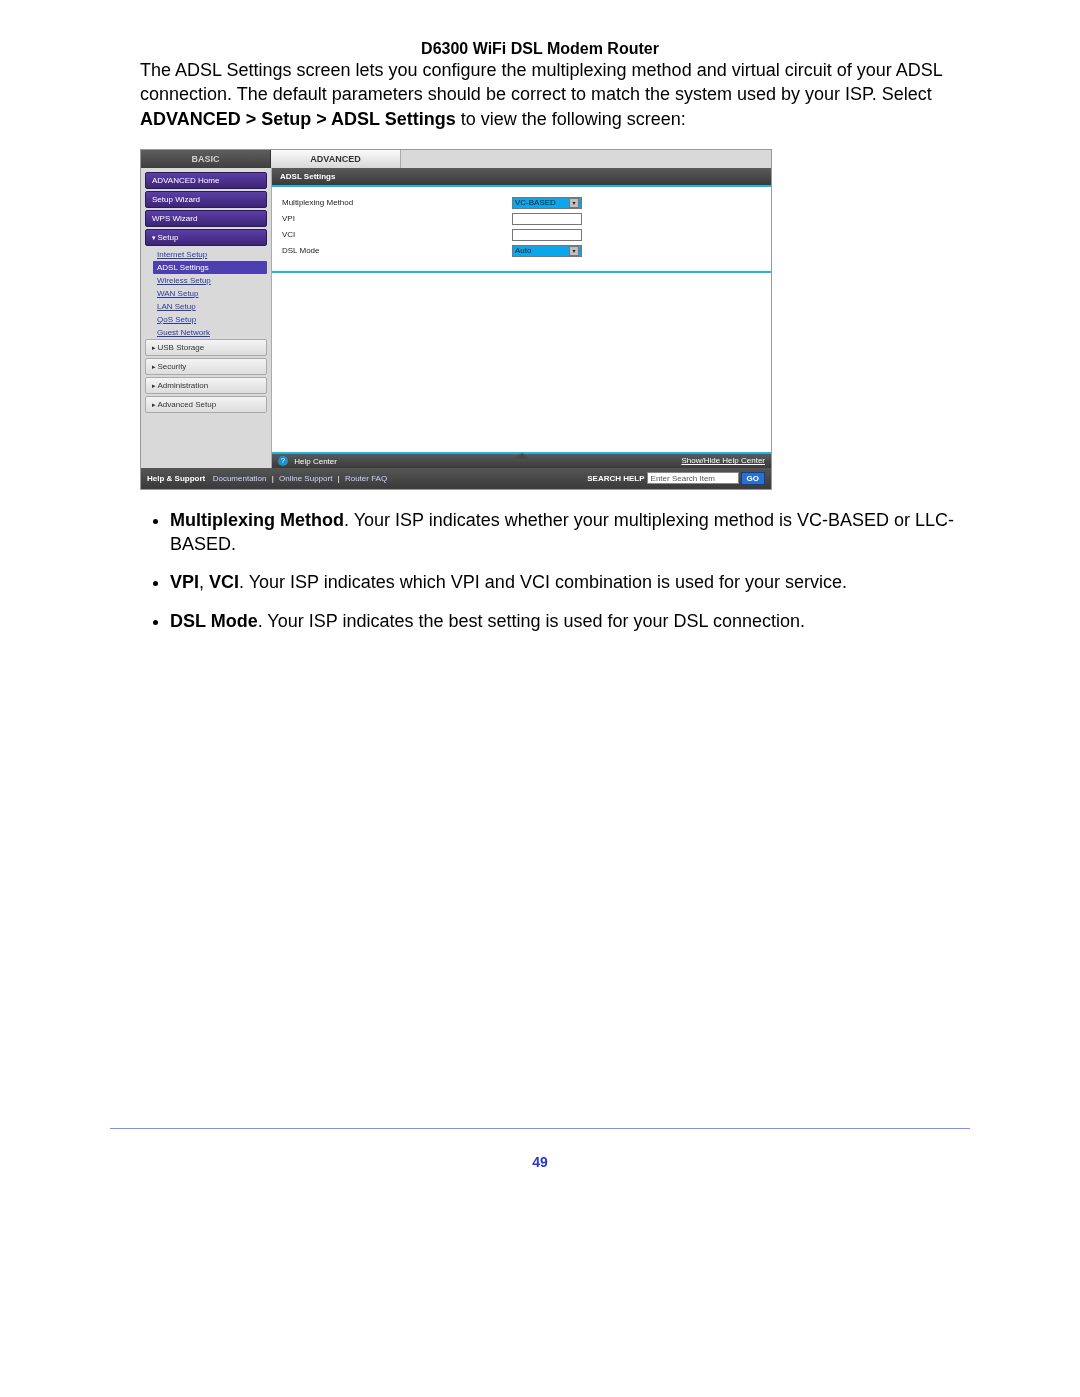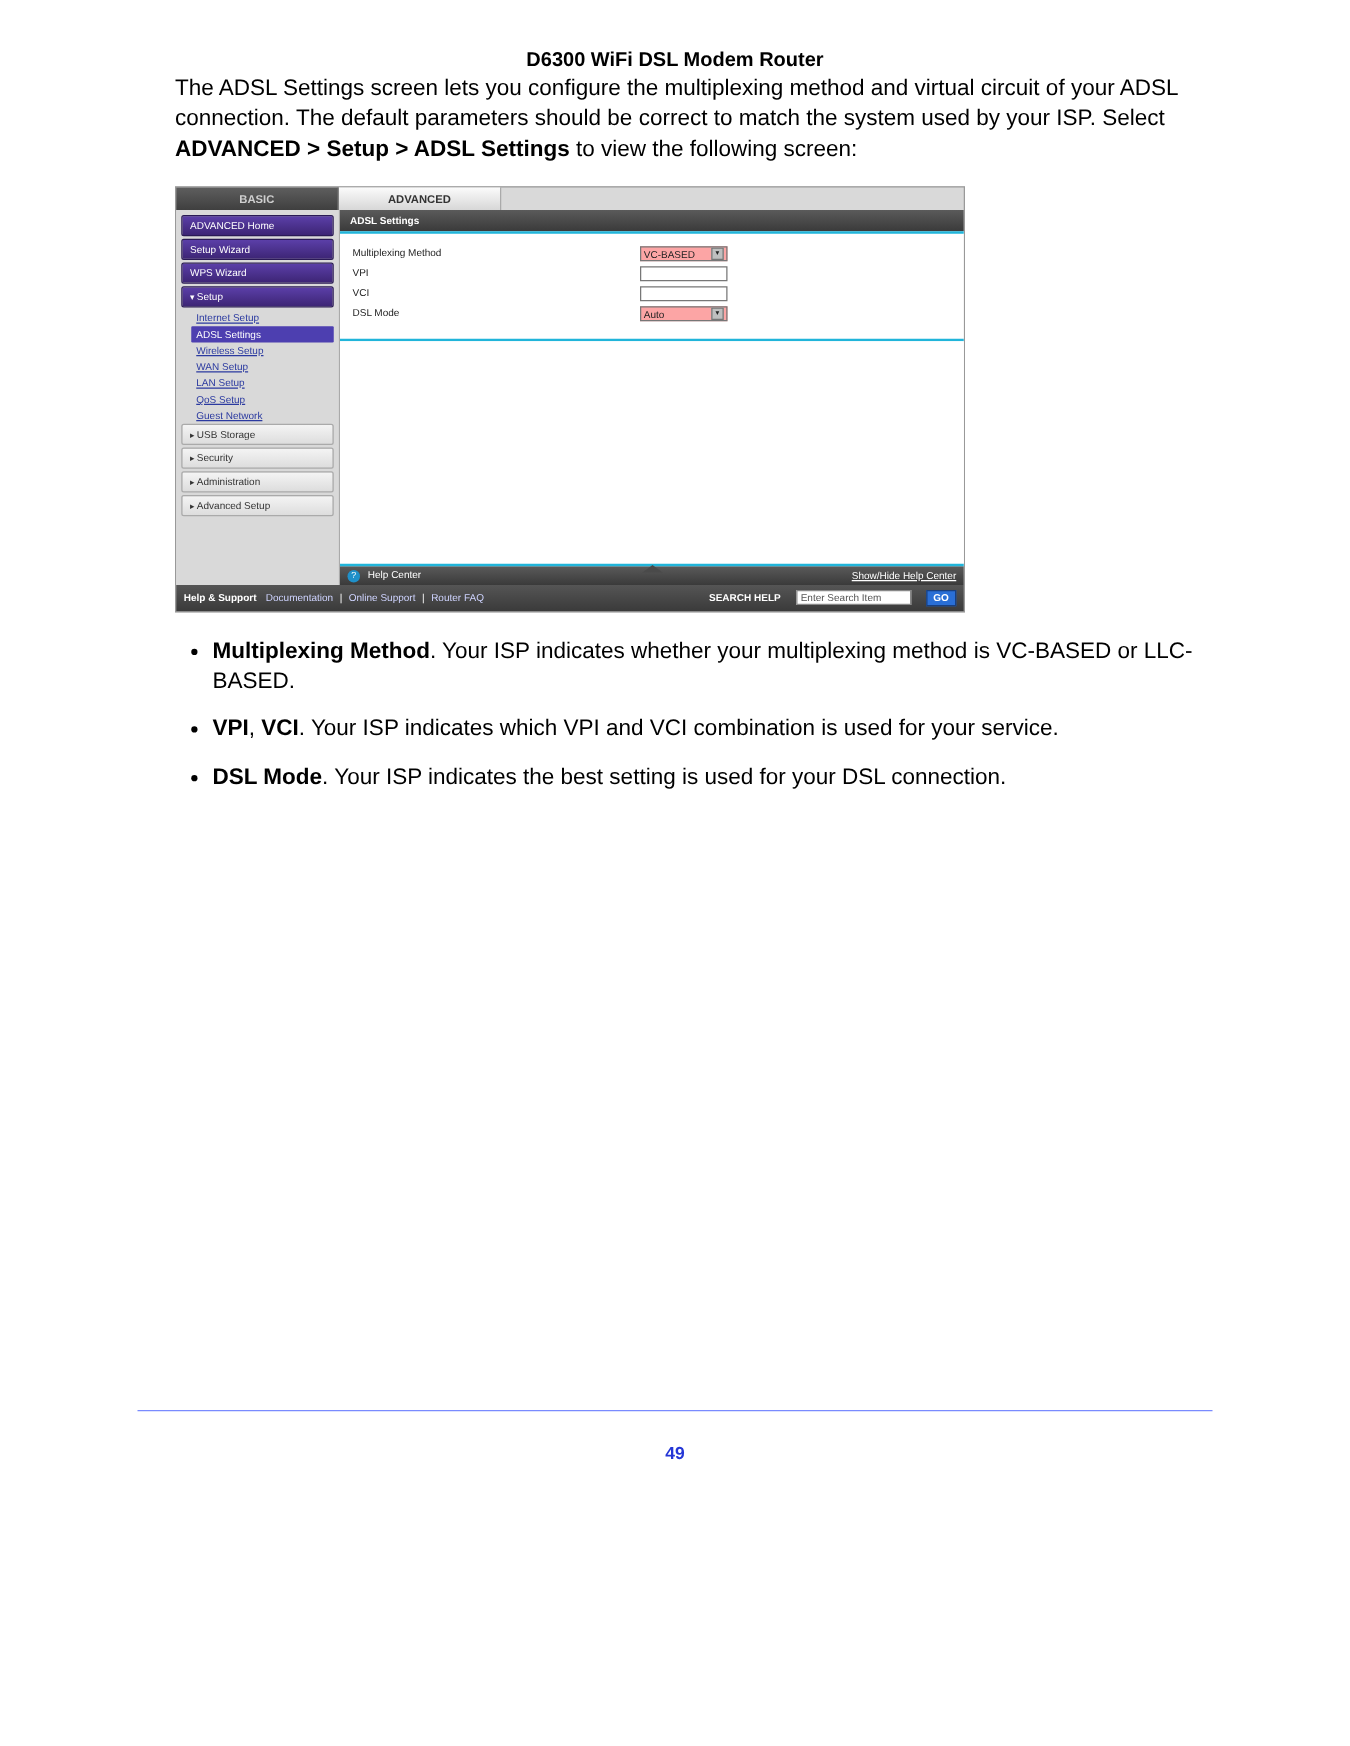--- a/index.html
+++ b/index.html
@@ -37,36 +37,36 @@
   .nav-sec::before { content:"\25B8  "; font-size:7px; }
   .sub { margin-left:8px; font-size:8px; padding:2px 4px; color:#2b3aa0; text-decoration:underline; }
   .sub.active { background:#4d3fb0; color:#fff; text-decoration:none; border-radius:1px; }
 
   .main { flex:1; background:#fff; border-left:1px solid #aaa; display:flex; flex-direction:column; min-height:300px; }
   .panel-title { background:linear-gradient(#5a5a5a,#3a3a3a); color:#fff; font-size:8px; font-weight:bold; padding:4px 8px; border-bottom:2px solid #21b5da; }
   .form-area { padding:8px 10px; flex:0 0 auto; }
   .form-row { display:flex; align-items:center; height:16px; font-size:8px; }
   .form-row .lbl { width:230px; }
   .text-in { width:70px; height:12px; border:1px solid #777; background:#fff; }
-  .select-in { width:70px; height:12px; border:1px solid #777; background:#fca5a5; font-size:8px; padding:0 2px; display:flex; align-items:flex-end; justify-content:space-between; }
+  .select-in { width:70px; height:12px; border:1px solid #777; background:#0ea5e9; font-size:8px; padding:0 2px; display:flex; align-items:center; justify-content:space-between; }
   .divider-blue { border-top:2px solid #21b5da; margin-top:4px; }
   .btn-row { text-align:center; padding:6px 0 4px 0; }
   .pill { display:inline-block; width:50px; height:14px; border-radius:7px; color:#fff; font-size:8px; text-align:center; line-height:14px; margin:0 3px; }
   .pill-apply { background:linear-gradient(#4fd035,#2a9a15); border:1px solid #1d700f; }
   .pill-cancel{ background:linear-gradient(#d84b4b,#a02323); border:1px solid #701515; }
 
   .spacer-white { flex:1; background:#fff; }
   .help-bar { background:linear-gradient(#5a5a5a,#3a3a3a); color:#fff; font-size:8px; border-top:2px solid #21b5da; display:flex; align-items:center; justify-content:space-between; padding:2px 6px; position:relative; }
   .help-bar .q { display:inline-flex; align-items:center; justify-content:center; width:10px; height:10px; border-radius:50%; background:#1f90c9; color:#fff; font-size:7px; margin-right:4px; }
   .help-bar .tri { position:absolute; left:50%; top:-1px; transform:translateX(-50%); width:0; height:0; border-left:8px solid transparent; border-right:8px solid transparent; border-bottom:6px solid #4a4a4a; }
   .help-link { text-decoration:underline; }
 
   .ui-footer { background:linear-gradient(#555,#3a3a3a); color:#fff; font-size:8px; display:flex; align-items:center; justify-content:space-between; padding:4px 6px; }
   .ui-footer .left a { color:#cfd4ff; margin:0 3px; font-size:8px; }
-  .ui-footer .right { display:flex; align-items:center; gap:12px; }
+  .ui-footer .right { display:flex; align-items:center; gap:2px; }
   .search-in { background:#fff; color:#555; font-size:8px; padding:1px 3px; border:1px solid #888; width:92px; height:12px; display:flex; align-items:center; }
   .go-btn { background:#2a6fd6; color:#fff; font-weight:bold; font-size:8px; padding:1px 5px; border:1px solid #193f7e; }
 
 </style>
 </head>
 <body>
 
 <div class="page">
 
   <div class="doc-header">D6300 WiFi DSL Modem Router</div>

